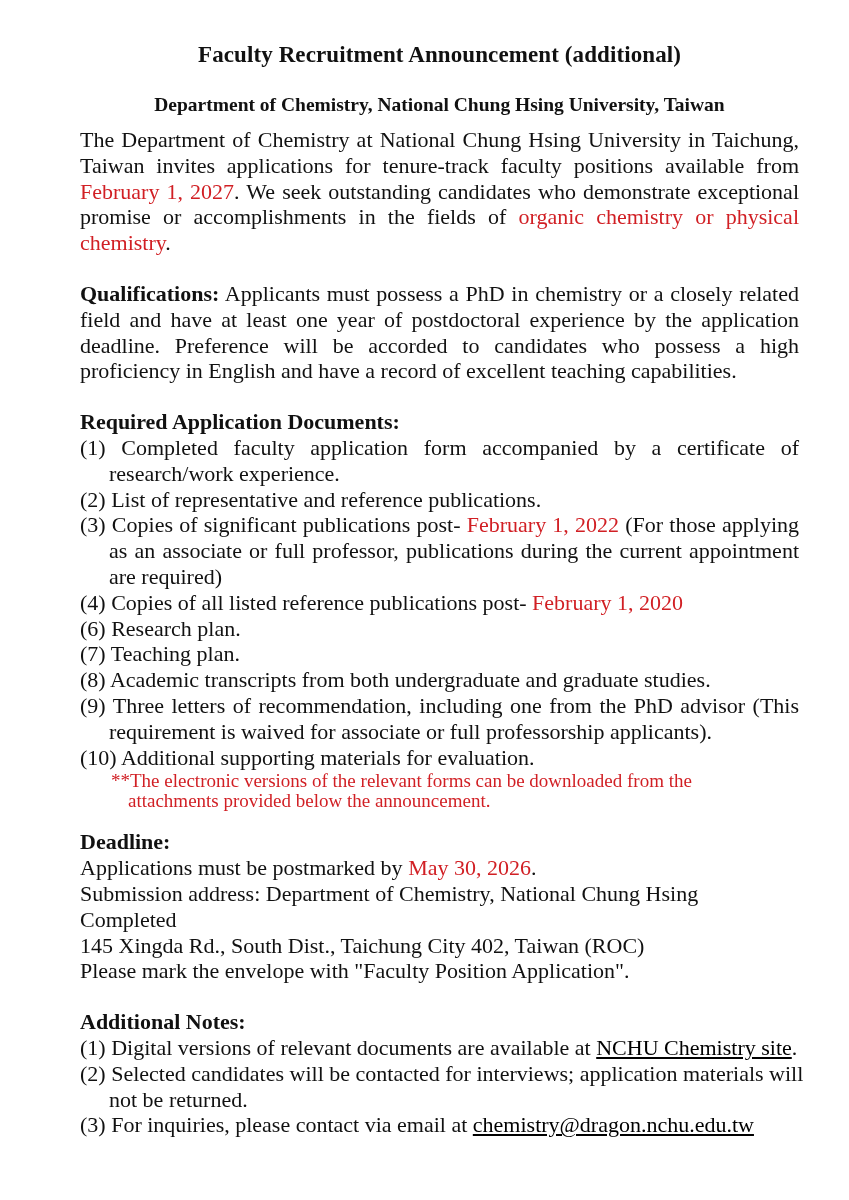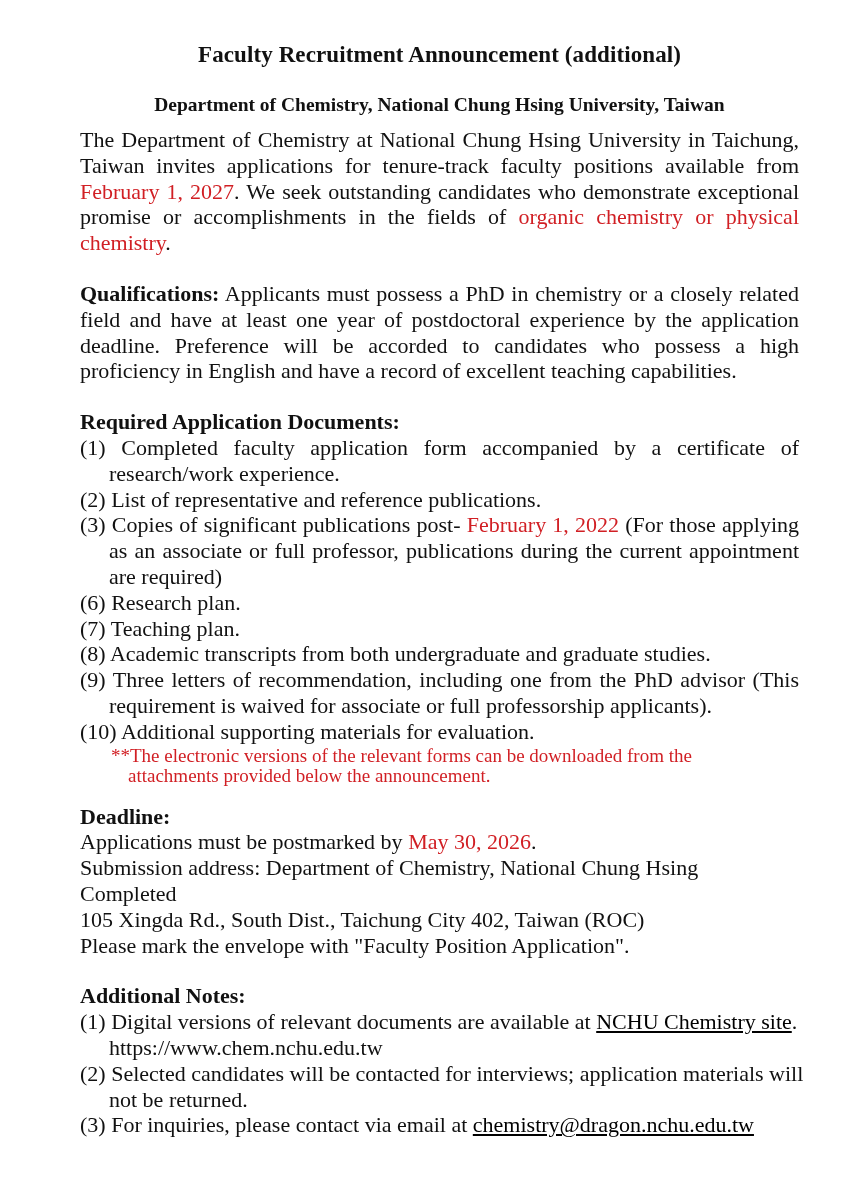--- a/index.html
+++ b/index.html
@@ -41,35 +41,36 @@
 
   <p class="justify"><span>The Department of Chemistry at National Chung Hsing University in Taichung, Taiwan invites applications for tenure-track faculty positions available from </span><span class="red">February 1, 2027</span><span>. We seek outstanding candidates who demonstrate exceptional promise or accomplishments in the fields of </span><span class="red">organic chemistry or physical chemistry</span><span>.</span></p>
 
   <p class="justify section"><span class="section-title">Qualifications:</span><span> Applicants must possess a PhD in chemistry or a closely related field and have at least one year of postdoctoral experience by the application deadline. Preference will be accorded to candidates who possess a high proficiency in English and have a record of excellent teaching capabilities.</span></p>
 
   <div class="section">
     <div class="line section-title">Required Application Documents:</div>
     <div class="line item">(1) Completed faculty application form accompanied by a certificate of research/work experience.</div>
     <div class="line item noj">(2) List of representative and reference publications.</div>
     <div class="line item"><span>(3) Copies of significant publications post- </span><span class="red">February 1, 2022</span><span> (For those applying as an associate or full professor, publications during the current appointment are required)</span></div>
+    <div class="line item noj"><span>(4) Copies of all listed reference publications post- </span><span class="red">February 1, 2020</span></div>
     <div class="line item noj">(6) Research plan.</div>
     <div class="line item noj">(7) Teaching plan.</div>
     <div class="line item noj">(8) Academic transcripts from both undergraduate and graduate studies.</div>
     <div class="line item">(9) Three letters of recommendation, including one from the PhD advisor (This requirement is waived for associate or full professorship applicants).</div>
     <div class="line item noj">(10) Additional supporting materials for evaluation.</div>
     <div class="note">**The electronic versions of the relevant forms can be downloaded from the attachments provided below the announcement.</div>
   </div>
 
   <div class="spacer-deadline">
     <div class="line section-title">Deadline:</div>
     <div class="line"><span>Applications must be postmarked by </span><span class="red">May 30, 2026</span><span>.</span></div>
     <div class="line">Submission address: Department of Chemistry, National Chung Hsing Completed</div>
-    <div class="line">105 Xingda Rd., South Dist., Taichung City 402, Taiwan (ROC)</div>
+    <div class="line">145 Xingda Rd., South Dist., Taichung City 402, Taiwan (ROC)</div>
     <div class="line">Please mark the envelope with "Faculty Position Application".</div>
   </div>
 
   <div class="section">
     <div class="line section-title">Additional Notes:</div>
-    <div class="line item noj"><span>(1) Digital versions of relevant documents are available at </span><a class="u">NCHU Chemistry site</a><span>.</span><br><span>https://www.chem.nchu.edu.tw</span></div>
+    <div class="line item noj"><span>(1) Digital versions of relevant documents are available at </span><a class="u">NCHU Chemistry site</a><span>.</span><br></div>
     <div class="line item noj" style="width:712px">(2) Selected candidates will be contacted for interviews; application materials will not be returned.</div>
     <div class="line item noj"><span>(3) For inquiries, please contact via email at </span><a class="u">chemistry@dragon.nchu.edu.tw</a></div>
   </div>
 </div>
 
 </body></html>

